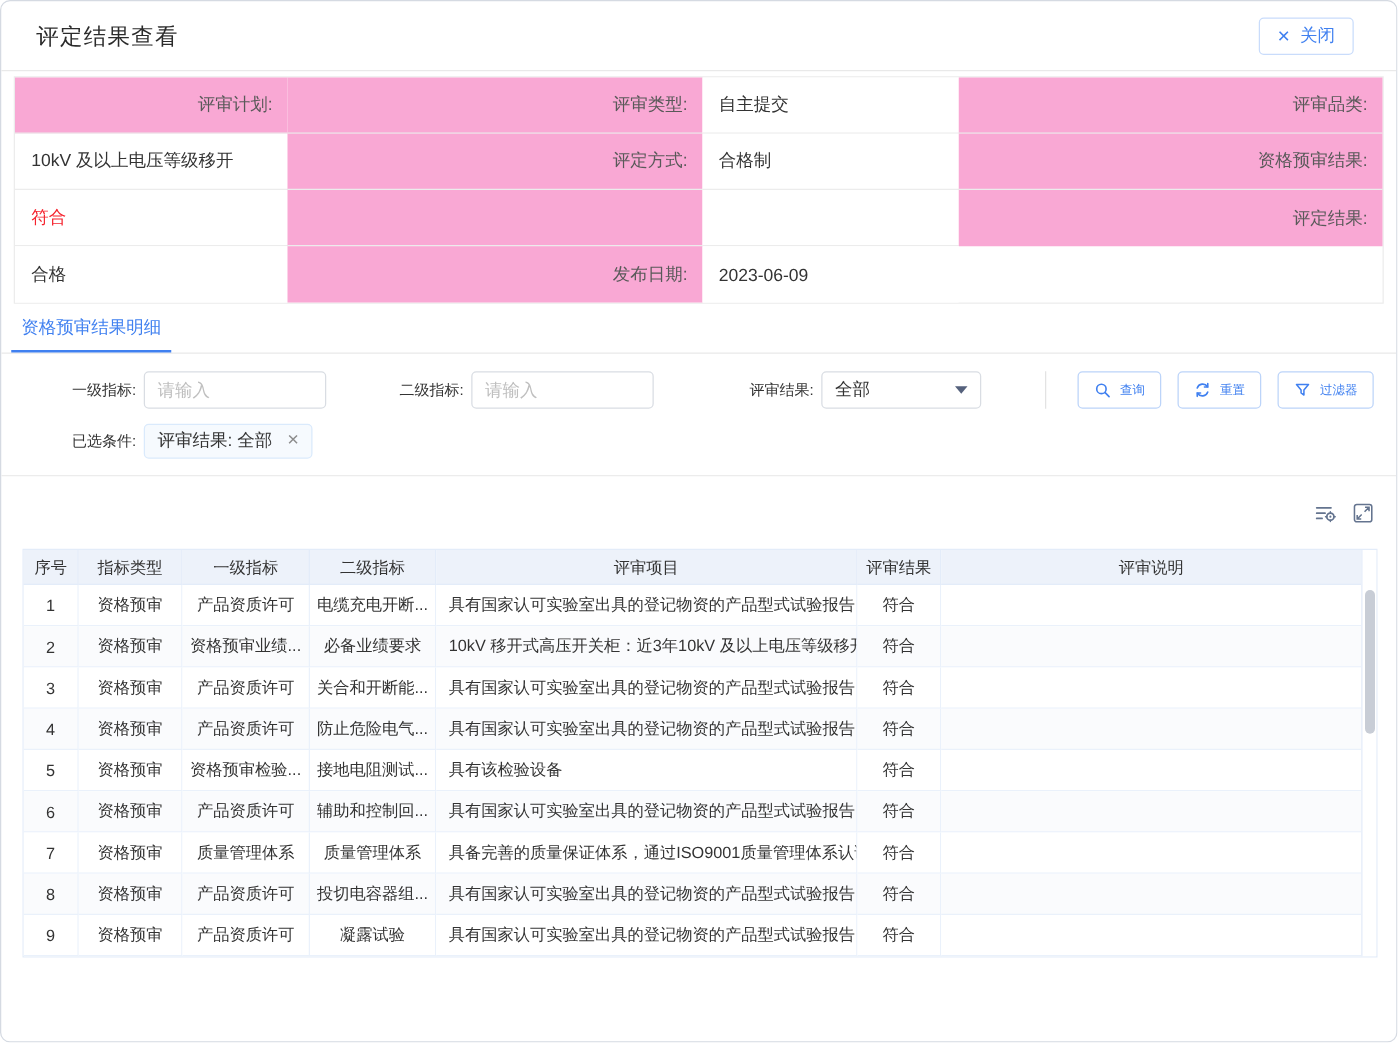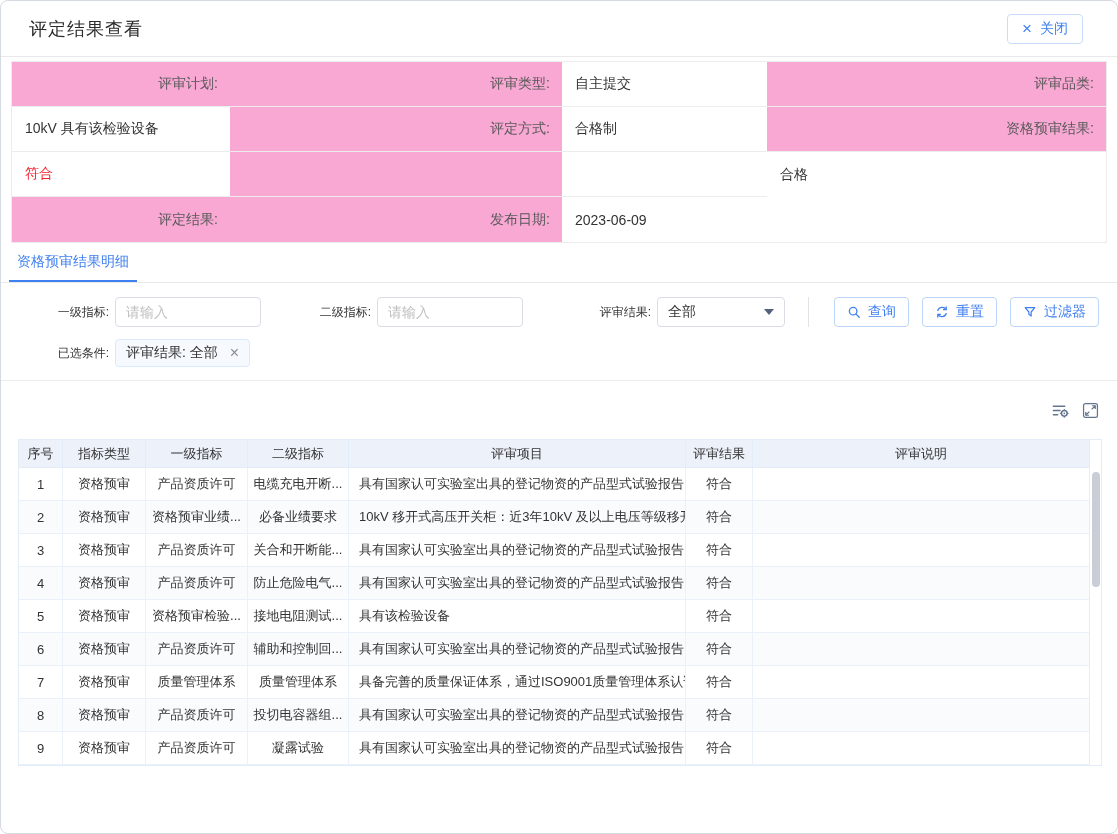--- a/index.html
+++ b/index.html
@@ -28,21 +28,21 @@
   .filters { padding:14px 18px 13px 0; border-bottom:1px solid #ececec; }
   .frow { display:flex; align-items:center; }
   .flabel { font-size:12px; color:#333; text-align:right; }
   .w108 { width:108px; } .w110 { width:110px; } .w128 { width:128px; }
   .finput { width:146px; height:30px; margin-left:6px; border:1px solid #d9dde3; border-radius:4px; padding:0 10px; font-size:14px; color:#333; font-family:inherit; outline:none; }
   .finput::placeholder { color:#bfbfbf; }
   .fselect { width:128px; height:30px; margin-left:6px; border:1px solid #d9dde3; border-radius:4px; padding:0 10px; font-size:14px; color:#333; display:flex; align-items:center; justify-content:space-between; cursor:pointer; background:#fff; }
   .caret { width:0; height:0; border-left:5px solid transparent; border-right:5px solid transparent; border-top:6px solid #55617c; }
   .btn-group { margin-left:auto; display:flex; align-items:center; gap:13px; }
   .vdivider { width:1px; height:30px; background:#e3e3e3; margin-right:12px; }
-  .fbtn { display:flex; align-items:center; gap:7px; height:30px; padding:0 12px; border:1px solid #bcd4f9; border-radius:4px; background:#fff; color:#4080f0; font-size:14px; cursor:pointer; white-space:nowrap; }
+  .fbtn { display:flex; align-items:center; gap:7px; height:30px; padding:0 12px; border:1px solid #bcd4f9; border-radius:4px; background:#fff; color:#4080f0; font-size:10px; cursor:pointer; white-space:nowrap; }
   .row2 { margin-top:12px; }
   .tag { margin-left:6px; height:28px; display:flex; align-items:center; padding:0 10px; background:#f6fafe; border:1px solid #daeafc; border-radius:4px; font-size:14px; color:#333; }
   .tag .x { margin-left:12px; color:#8c8c8c; font-size:16px; line-height:1; cursor:pointer; }
 
   
   .tbl-toolbar { height:58px; display:flex; justify-content:flex-end; align-items:center; gap:10px; padding:0 17px; }
   .tool-icon { width:20px; height:20px; color:#64748f; cursor:pointer; display:flex; align-items:center; justify-content:center; }
 
   
   .tbl-wrap { margin:0 17px; width:1084px; border:1px solid #e3ecf9; display:flex; }
@@ -68,31 +68,31 @@
       <span>关闭</span>
     </button>
   </div>
 
   <div class="info">
     <div class="icell ilabel">评审计划:</div>
     <div class="icell ilabel">评审类型:</div>
     <div class="icell ivalue">自主提交</div>
 
     <div class="icell ilabel">评审品类:</div>
-    <div class="icell ivalue">10kV 具有该检验设备</div>
+    <div class="icell ivalue">10kV 及以上电压等级移开</div>
     <div class="icell ilabel">评定方式:</div>
     <div class="icell ivalue">合格制</div>
 
     <div class="icell ilabel">资格预审结果:</div>
     <div class="icell ivalue red">符合</div>
     <div class="icell ilabel"></div>
     <div class="icell ivalue"></div>
 
+    <div class="icell ilabel last">评定结果:</div>
     <div class="icell ivalue last">合格</div>
-    <div class="icell ilabel last">评定结果:</div>
     <div class="icell ilabel last">发布日期:</div>
     <div class="icell ivalue last">2023-06-09</div>
   </div>
 
   <div class="tabbar">
     <div class="tab">资格预审结果明细</div>
   </div>
 
   <div class="filters">
     <div class="frow">

